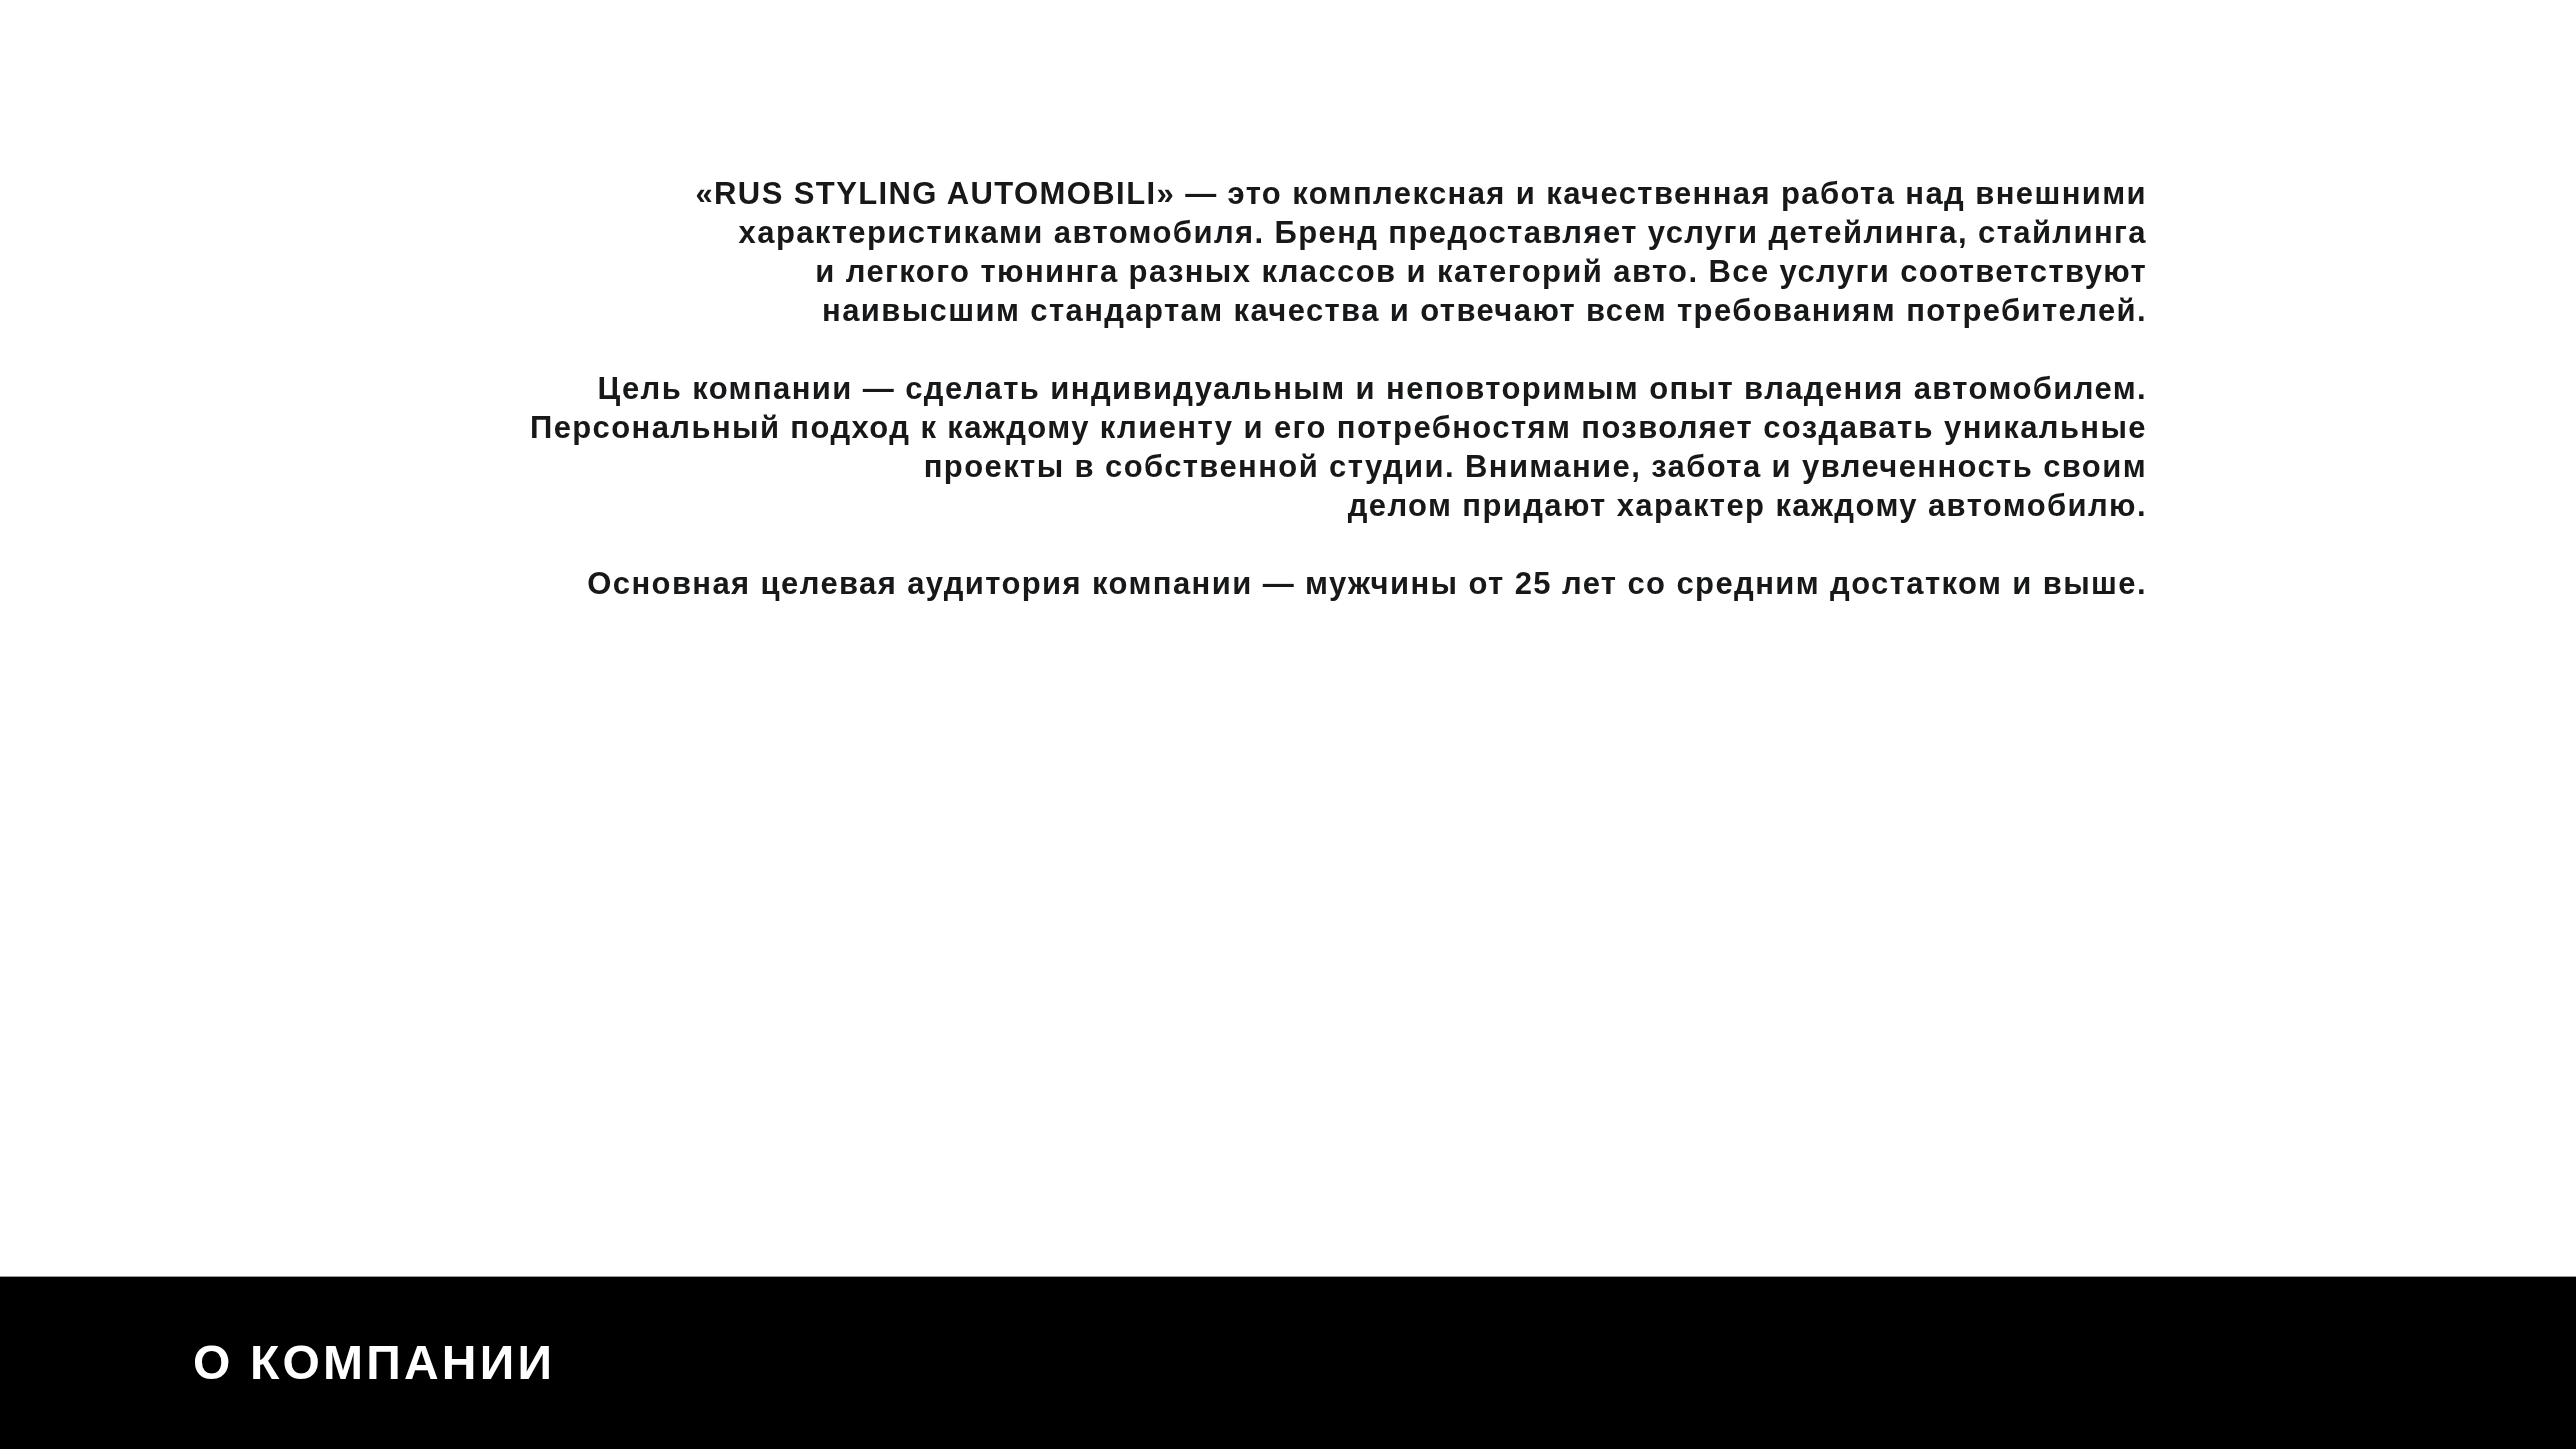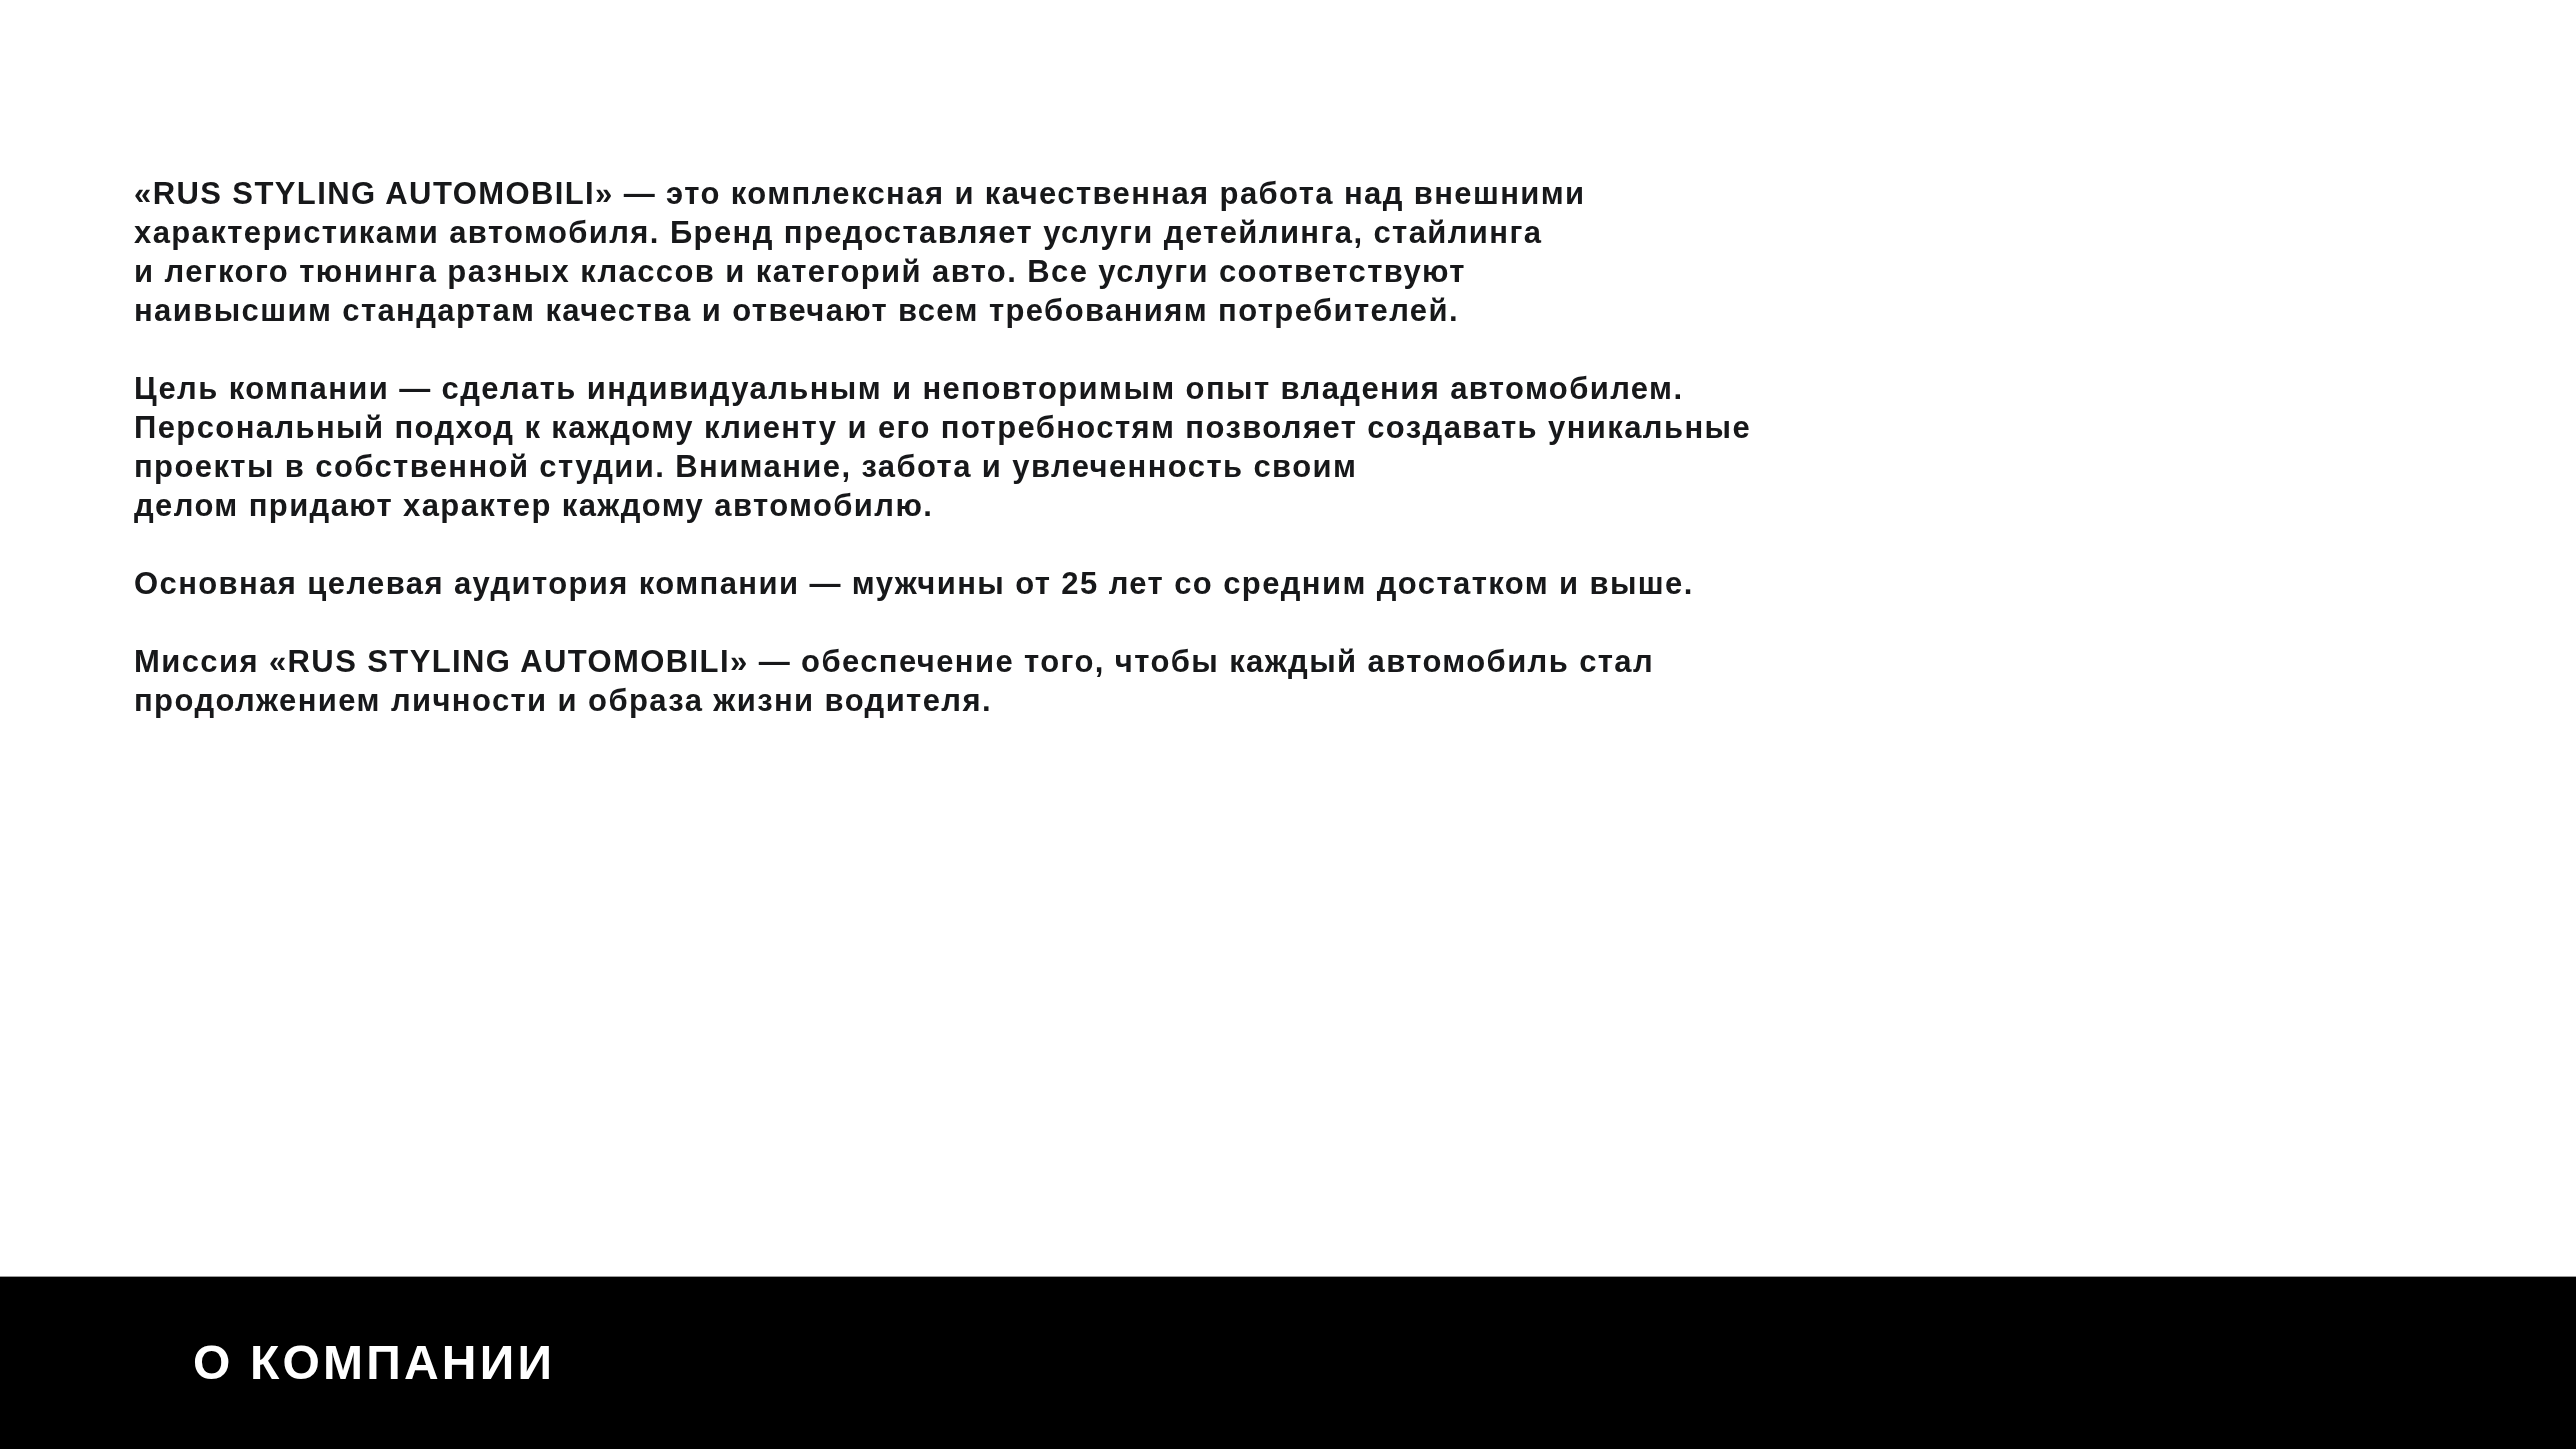--- a/index.html
+++ b/index.html
@@ -18,20 +18,21 @@
   .content {
     position: absolute;
     left: 134px;
     top: 174px;
     width: 2013px;
     color: #17181a;
     font-size: 31px;
     line-height: 39px;
     font-weight: 600;
     letter-spacing: 1.4px;
+    text-align: right;
   }
   .content p {
     margin: 0 0 39px 0;
     white-space: pre-line;
   }
   .footer-bar {
     position: absolute;
     left: 0;
     right: 0;
     top: 1276px;
@@ -61,22 +62,20 @@
   <main class="content">
     <p>«RUS STYLING AUTOMOBILI» — это комплексная и качественная работа над внешними
 характеристиками автомобиля. Бренд предоставляет услуги детейлинга, стайлинга
 и легкого тюнинга разных классов и категорий авто. Все услуги соответствуют
 наивысшим стандартам качества и отвечают всем требованиям потребителей.</p>
     <p>Цель компании — сделать индивидуальным и неповторимым опыт владения автомобилем.
 Персональный подход к каждому клиенту и его потребностям позволяет создавать уникальные
 проекты в собственной студии. Внимание, забота и увлеченность своим
 делом придают характер каждому автомобилю.</p>
     <p>Основная целевая аудитория компании — мужчины от 25 лет со средним достатком и выше.</p>
-    <p>Миссия «RUS STYLING AUTOMOBILI» — обеспечение того, чтобы каждый автомобиль стал
-продолжением личности и образа жизни водителя.</p>
   </main>
 
   <footer class="footer-bar">
     <h1 class="footer-title">О КОМПАНИИ</h1>
   </footer>
 
 </div>
 
 
 </body></html>

